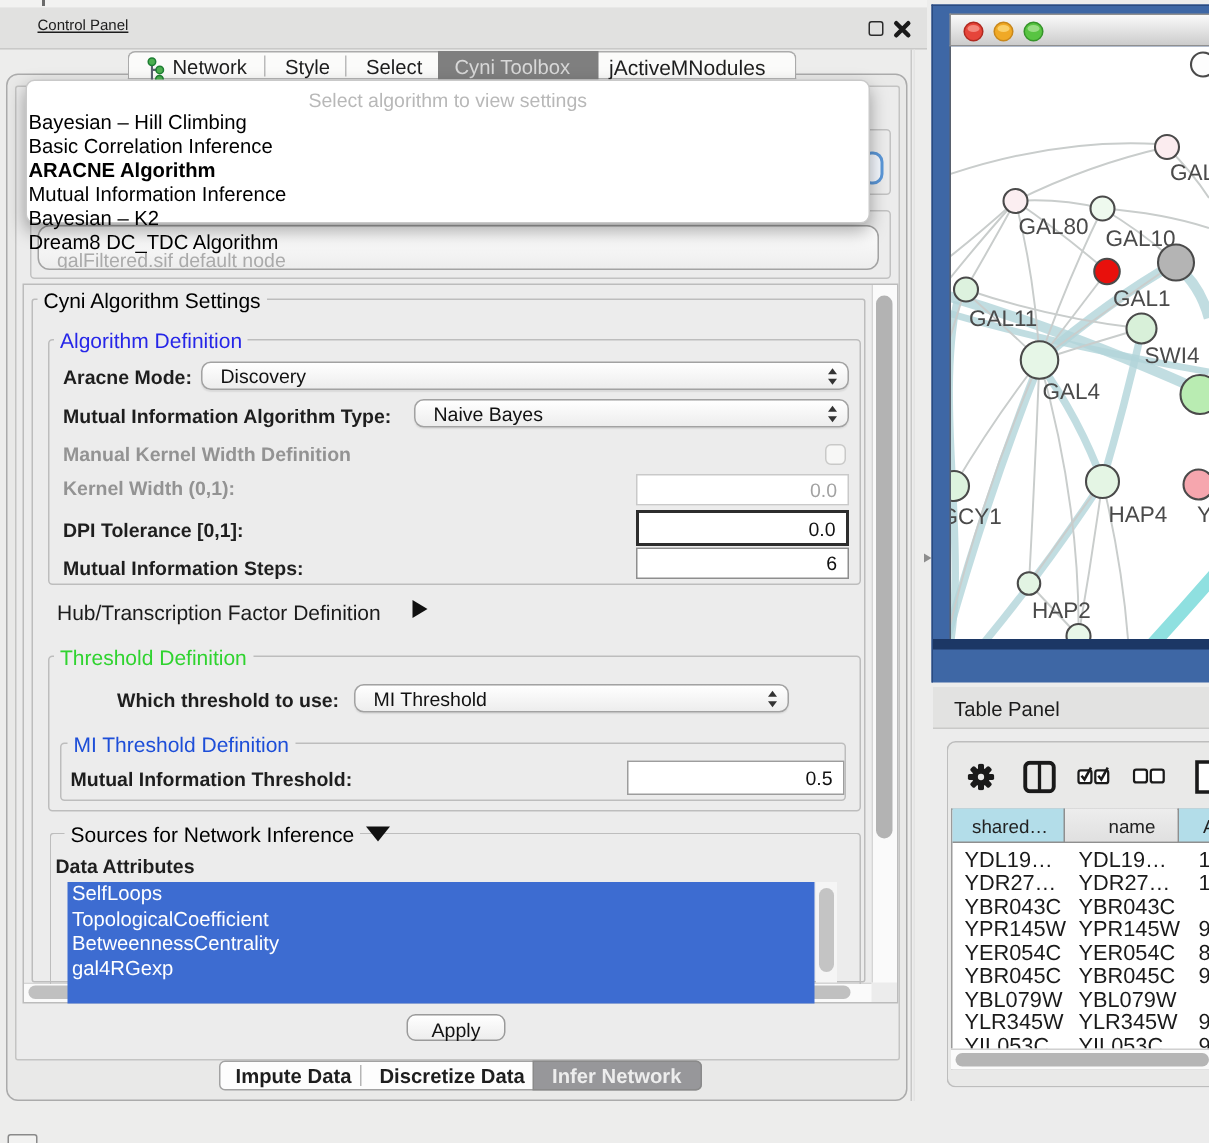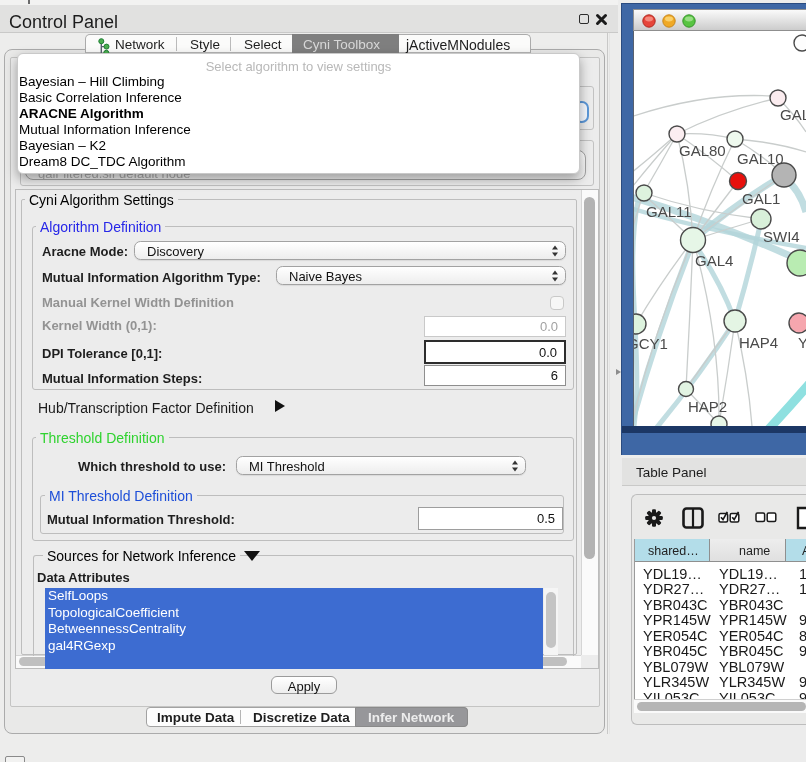--- a/index.html
+++ b/index.html
@@ -17,21 +17,21 @@
 .arrows .up { position:absolute; top:0; left:0; width:0; height:0; border-left:3.5px solid transparent; border-right:3.5px solid transparent; border-bottom:4.5px solid #333; }
 .arrows .dn { position:absolute; bottom:0; left:0; width:0; height:0; border-left:3.5px solid transparent; border-right:3.5px solid transparent; border-top:4.5px solid #333; }
 .field { position:absolute; background:#ffffff; font-size:13px; text-align:right; }
 </style>
 </head>
 <body>
 
 <div class="abs" style="left:0;top:0;width:618px;height:5px;background:#f2f2f1;"></div>
 <div class="abs" style="left:28px;top:0;width:2px;height:4px;background:#6b6b6b;"></div>
 <div class="abs" style="left:0;top:5px;width:618px;height:28px;background:#e1e1e0;border-bottom:1px solid #c9c9c8;"></div>
-<div class="abs" style="left:9px;top:12px;font-size:18px;color:#1c1c1c;">Control Panel</div>
+<div class="abs" style="left:25px;top:12px;font-size:10px;color:#1c1c1c;text-decoration:underline;">Control Panel</div>
 
 <div class="abs" style="left:579px;top:14px;width:10px;height:10px;border:1.6px solid #2c2c2c;border-radius:2px;"></div>
 <svg class="abs" style="left:595px;top:13px;" width="13" height="13" viewBox="0 0 13 13">
     <path d="M2.5 2.5 L10.5 10.5 M10.5 2.5 L2.5 10.5" stroke="#1a1a1a" stroke-width="3" stroke-linecap="round"></path>
   </svg>
 
 <div class="abs" style="left:4px;top:49px;width:601px;height:685px;background:#e9e9e8;border:1.5px solid #ababab;border-radius:8px;"></div>
 
 <div class="abs" style="left:10px;top:57px;width:590px;height:650px;background:#ececec;border:1px solid #c4c4c3;border-radius:2px;"></div>
 
@@ -135,21 +135,21 @@
 <div class="abs lbl bold" style="left:253px;top:710px;font-size:13.5px;">Discretize Data</div>
 <div class="abs lbl bold" style="left:368px;top:710px;font-size:13.5px;color:#ededed;">Infer Network</div>
 
 <div class="abs" style="left:5px;top:756px;width:20px;height:10px;background:#f2f2f1;border:1.5px solid #8a8a8a;border-radius:2px;"></div>
 
 <div class="abs" style="left:607px;top:33px;width:1px;height:701px;background:#c8c8c7;"></div>
 <div class="abs" style="left:609px;top:33px;width:1px;height:701px;background:#e4e4e3;"></div>
 
 <div class="abs" style="left:616px;top:369px;width:0;height:0;border-top:3.5px solid transparent;border-bottom:3.5px solid transparent;border-left:5px solid #8d8d8d;"></div>
 
-<div class="abs" style="left:17px;top:53px;width:563px;height:121px;background:#ffffff;border:1px solid #c9c9c9;border-radius:6px;box-shadow:0 5px 12px rgba(0,0,0,0.35);z-index:50;">
+<div class="abs" style="left:17px;top:53px;width:563px;height:96px;background:#ffffff;border:1px solid #c9c9c9;border-radius:6px;box-shadow:0 5px 12px rgba(0,0,0,0.35);z-index:50;">
   <div style="text-align:center;color:#b8b8b8;padding-top:5px;height:20px;font-size:13px;">Select algorithm to view settings</div>
   <div style="padding-left:1px;line-height:15.9px;color:#000;font-size:13.5px;">
     Bayesian – Hill Climbing<br>
     Basic Correlation Inference<br>
     <b>ARACNE Algorithm</b><br>
     Mutual Information Inference<br>
     Bayesian – K2<br>
     Dream8 DC_TDC Algorithm
   </div>
 </div>

